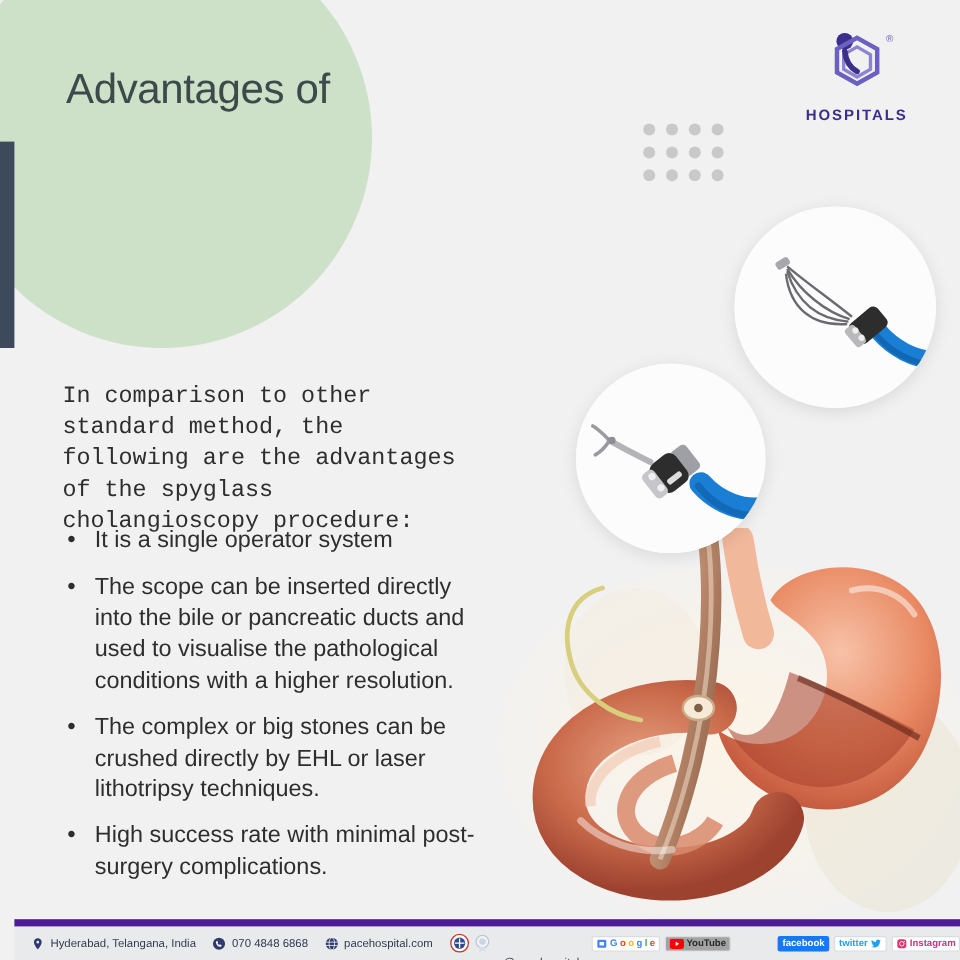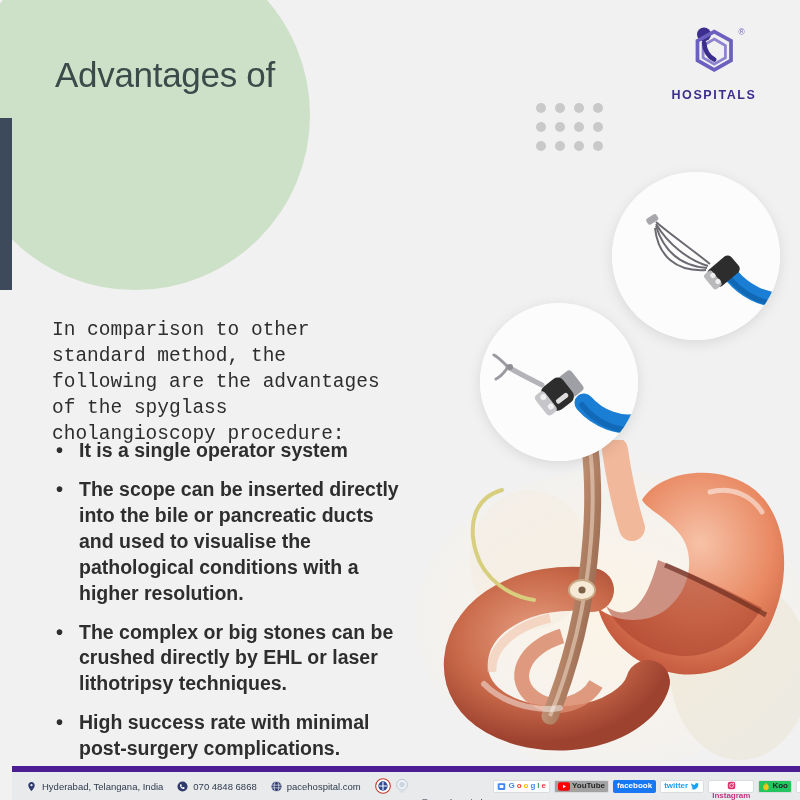--- a/index.html
+++ b/index.html
@@ -91,21 +91,20 @@
     position:absolute; left:52px; top:438px;
     width:360px;
     font-size:19.5px; line-height:1.33;
     color:#2e2e2e;
     list-style:none;
   }
   .bullets li {
     position:relative;
     padding-left:27px;
     margin-bottom:13px;
-    font-weight:bold;
   }
   .bullets li:before {
     content:"\2022";
     position:absolute; left:4px; top:-1px;
     font-size:20px; color:#2e2e2e;
   }
 
   
   .anatomy {
     position:absolute;
@@ -154,23 +153,23 @@
     display:flex; align-items:center; gap:2px;
     height:13px; padding:0 3px;
     border-radius:2px;
     font-size:8px; font-weight:bold;
     white-space:nowrap;
     line-height:1;
   }
   .chip svg { flex:none; }
   .chip-google  { background:#fff; color:#4285f4; border:1px solid #dadce0; }
   .chip-youtube { background:#a3a3a3; color:#282828; border:1px solid #dadce0; }
-  .chip-facebook{ background:#1877f2; color:#fff; padding:0 4px; }
+  .chip-facebook{ background:#1877f2; color:#fff; padding:0 4px;margin-left:35px; }
   .chip-twitter { background:#fff; color:#1da1f2; border:1px solid #dadce0; }
-  .chip-instagram{ background:#fff; color:#c13584; border:1px solid #dadce0;flex-direction:column; }
+  .chip-instagram{ background:#fff; color:#c13584; border:1px solid #dadce0; }
   .chip-koo     { background:#22c55e; color:#222; border:1px solid #dadce0; }
   .chip-threads { background:#fff; color:#111; border:1px solid #dadce0; }
   .g-b { color:#4285f4; } .g-r { color:#ea4335; }
   .g-y { color:#fbbc05; } .g-g { color:#34a853; }
 </style>
 </head>
 <body>
 
 <div id="poster">
 

